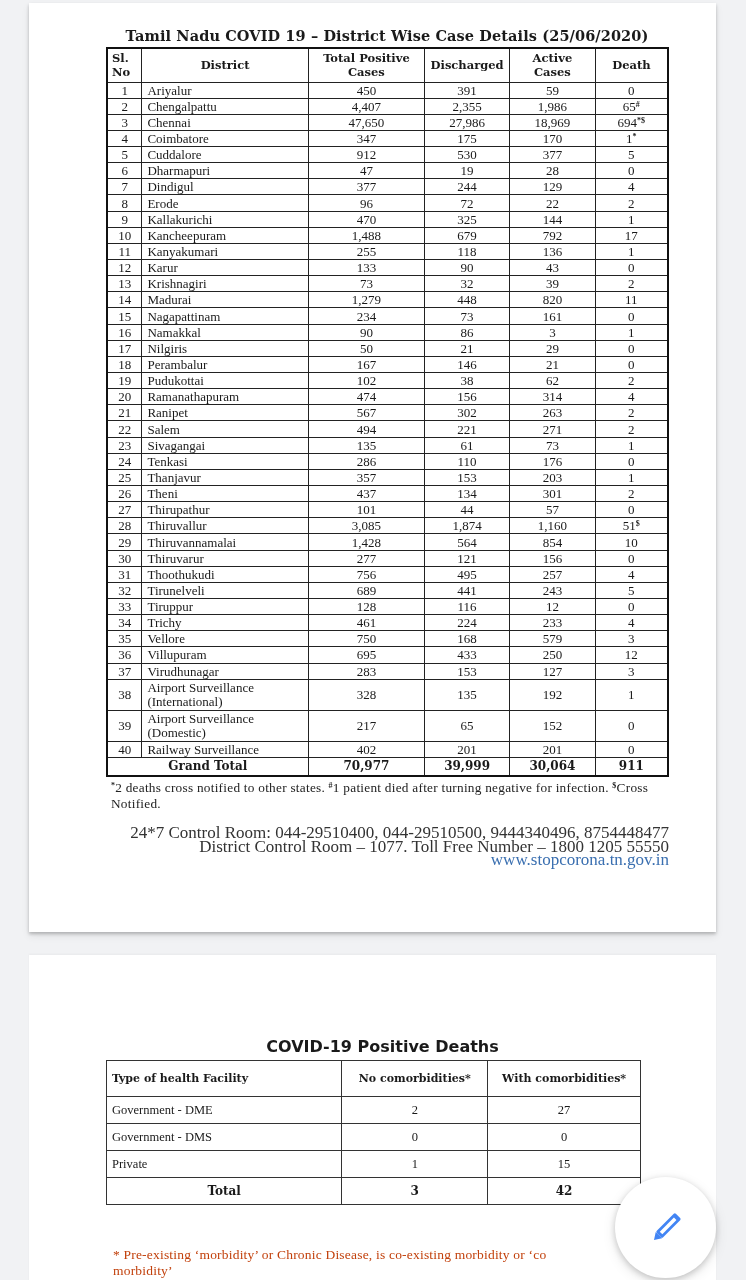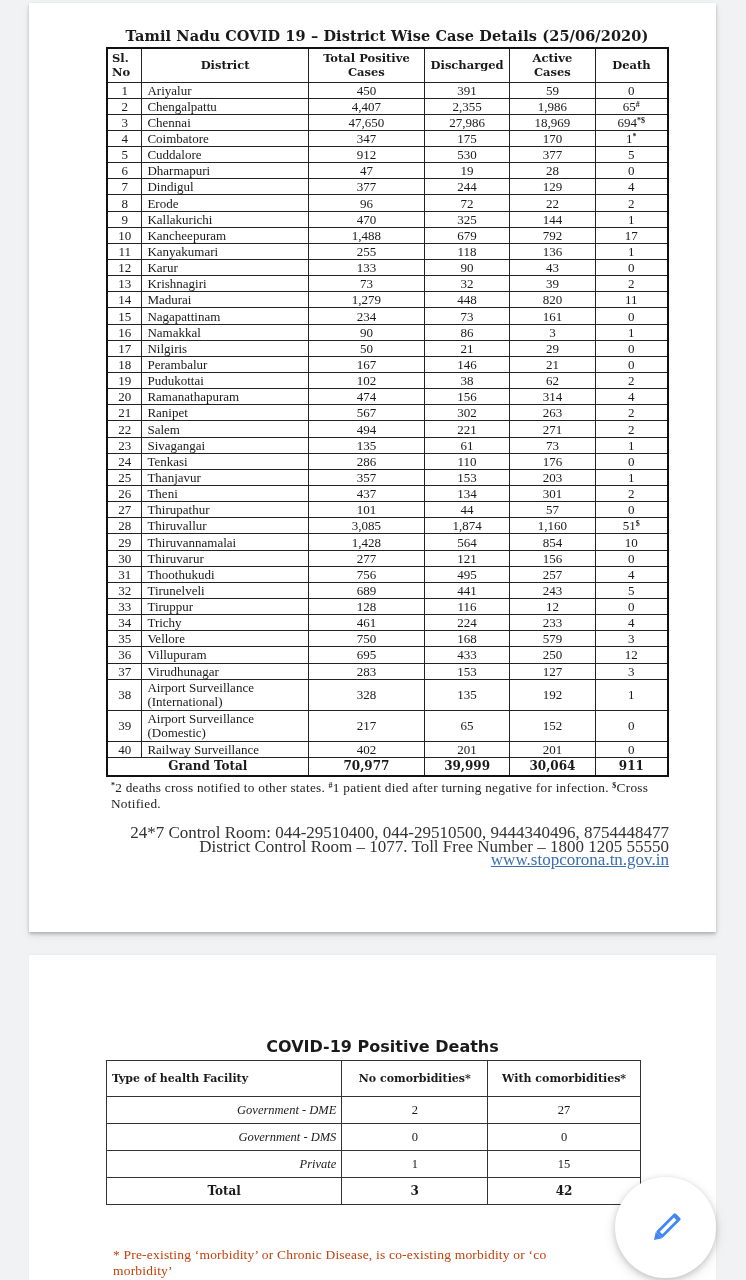--- a/index.html
+++ b/index.html
@@ -90,21 +90,20 @@
     left: 77px;
     width: 563px;
     text-align: right;
     font-family: "Liberation Serif", serif;
     font-size: 17px;
     line-height: 13.5px;
     color: #333;
   }
   .contact a {
     color: #3a6fb0;
-    text-decoration: underline;
   }
   .deaths-title {
     position: absolute;
     top: 82px;
     left: 86px;
     width: 535px;
     text-align: center;
     font-family: "DejaVu Sans", sans-serif;
     font-weight: bold;
     font-size: 16px;
@@ -125,21 +124,21 @@
     padding: 0 5px;
   }
   table.deaths th {
     font-family: "DejaVu Serif", serif;
     font-weight: bold;
     font-size: 11px;
     height: 36px;
   }
   table.deaths th.type { text-align: left; }
   table.deaths td { height: 27px; text-align: center; }
-  table.deaths td.type { text-align: right; font-style: italic; }
+  table.deaths td.type { text-align: left; }
   table.deaths tr.two-line td { height: 32px; line-height: 14px; }
   table.deaths tr.total td {
     font-family: "DejaVu Serif", serif;
     font-weight: bold;
     font-size: 12px;
     height: 27px;
   }
   table.deaths col.c1 { width: 236px; }
   table.deaths col.c2 { width: 146px; }
   table.deaths col.c3 { width: 153px; }

